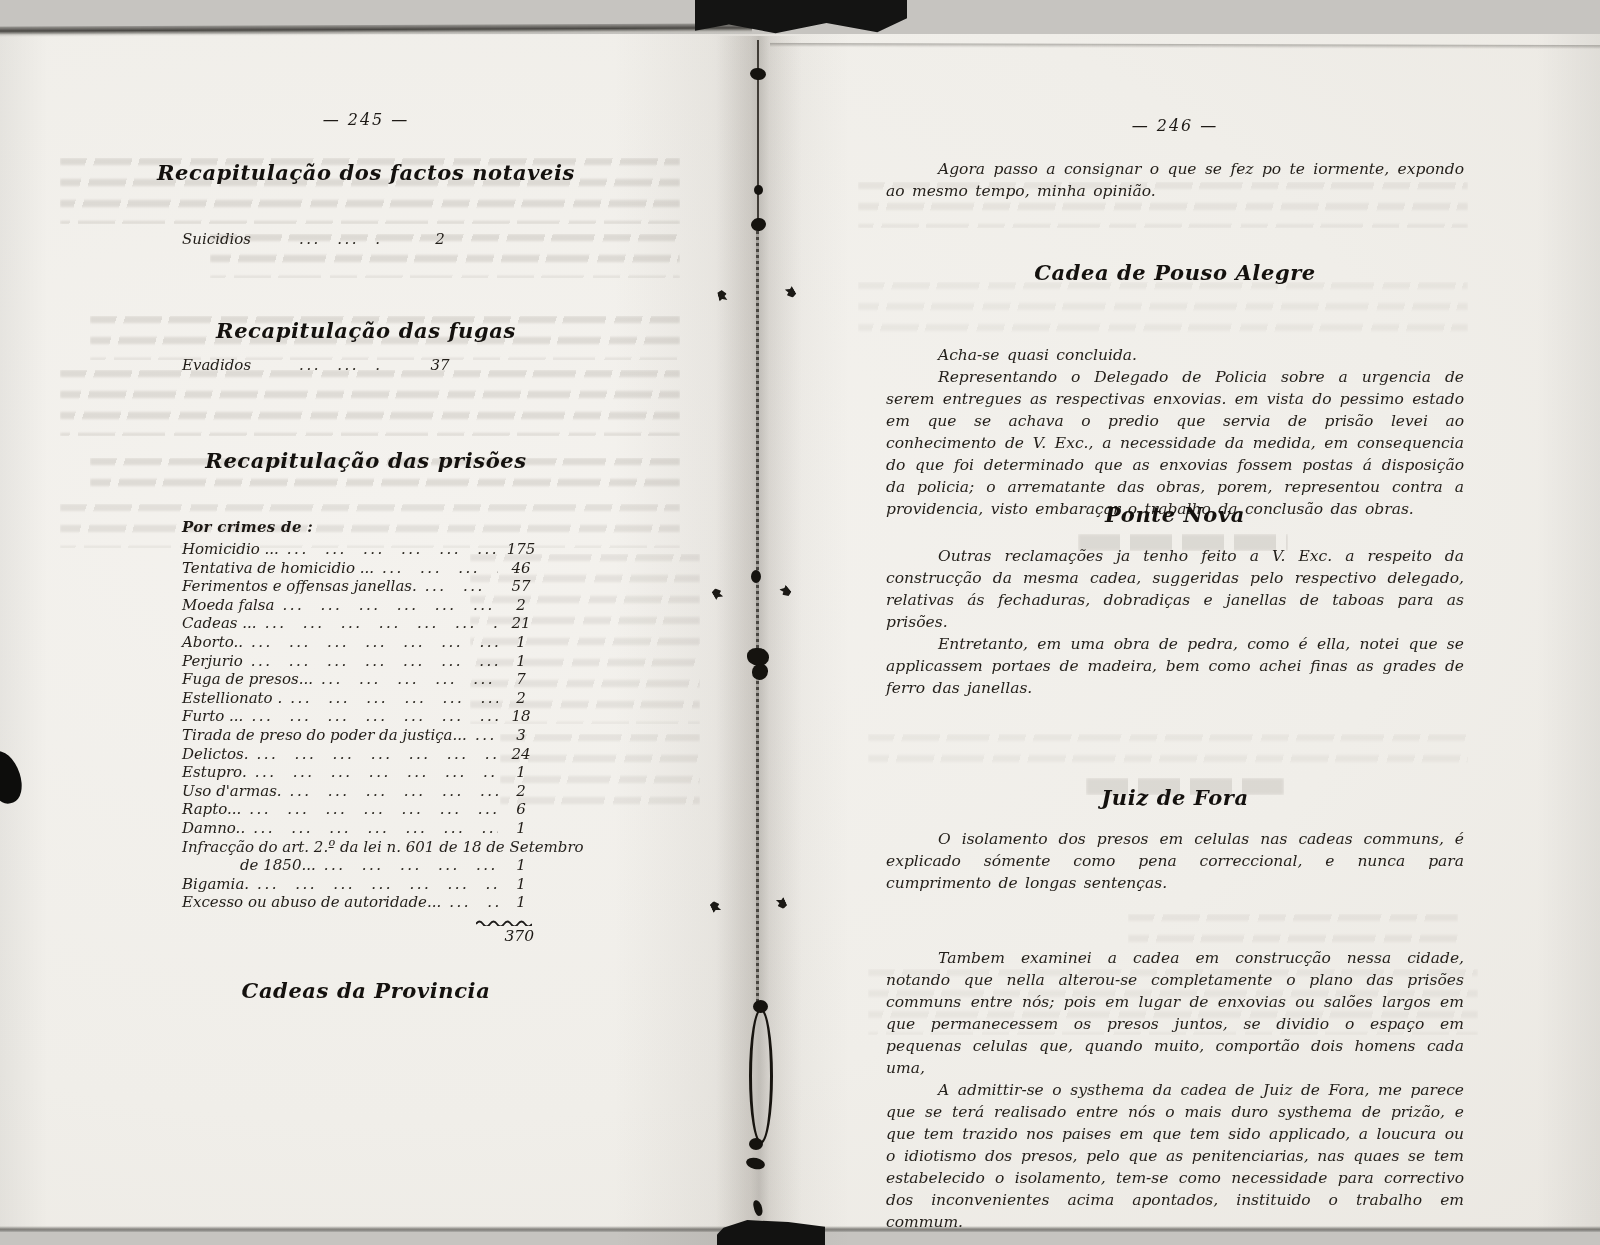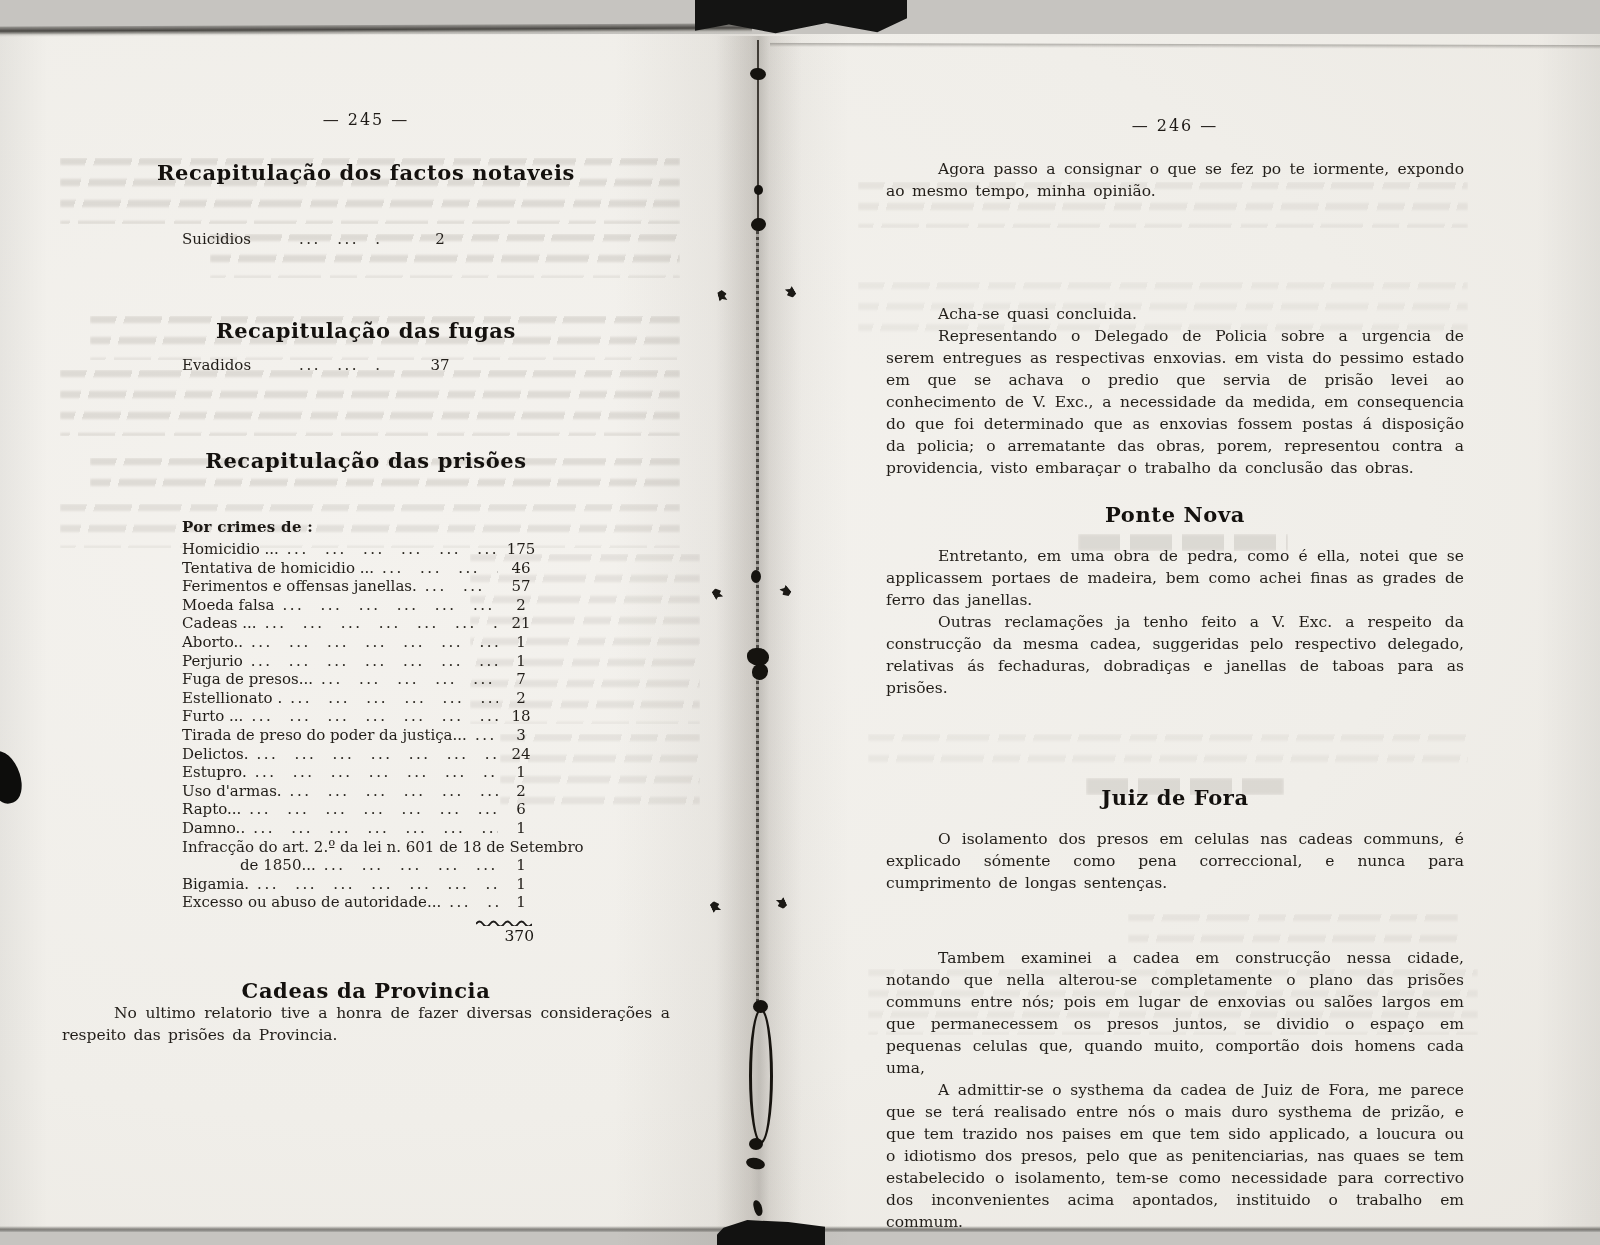--- a/index.html
+++ b/index.html
@@ -8,20 +8,21 @@
     background:#c6c4c0;
     font-family:"DejaVu Serif","Liberation Serif",serif;
     color:#221e1a;
   }
   
   .paper{
     position:absolute;left:0;top:34px;width:1600px;height:1196px;
     background:
       linear-gradient(to right, rgba(0,0,0,0.05), rgba(0,0,0,0) 3%, rgba(0,0,0,0) 96%, rgba(0,0,0,0.06)),
       radial-gradient(ellipse at 25% 40%, #f4f2ee 0%, #f0eee9 60%, #ebe8e2 100%);
+    font-style: italic;
   }
   .page{position:absolute;top:0;height:1245px;}
   .page--left{left:0;width:748px;
     background:linear-gradient(to right, rgba(0,0,0,0) 82%, rgba(70,60,50,0.06) 95%, rgba(70,60,50,0.10));}
   .page--right{left:748px;width:852px;
     background:linear-gradient(to right, rgba(70,60,50,0.10), rgba(70,60,50,0.05) 4%, rgba(0,0,0,0) 12%);}
   .tcol{position:absolute;top:0;bottom:0;}
   .tcol--l{left:62px;width:608px;}
   .tcol--r{left:138px;width:578px;}
 
@@ -232,48 +233,48 @@
 
       <div class="total">
         <svg class="rule" viewBox="0 0 56 8" width="56" height="8" aria-hidden="true">
             <path d="M0 6 Q3.5 1 7 6 T14 6 T21 6 T28 6 T35 6 T42 6 T49 6 T56 6" stroke="#1c1a18" fill="none" stroke-width="1.8"></path>
           </svg>
         <span>370</span>
       </div>
 
       <h2 class="bheading" style="top:928px;">Cadeas da Provincia</h2>
 
-      <p class="para" style="top:968px;">No ultimo relatorio tive a honra de fazer diversas considerações a respeito das prisões da Provincia.</p>
     </div>
   </div>
 
   <div class="page page--right">
 
     <div class="ghost" style="top:148px;left:110px;width:610px;height:46px;opacity:.08;"></div>
     <div class="ghost" style="top:248px;left:110px;width:610px;height:62px;opacity:.06;"></div>
     <div class="ghost ghost--line" style="top:500px;left:330px;width:210px;"></div>
     <div class="ghost ghost--line" style="top:744px;left:338px;width:198px;"></div>
     <div class="ghost" style="top:700px;left:120px;width:600px;height:40px;opacity:.06;"></div>
     <div class="ghost" style="top:880px;left:380px;width:330px;height:30px;opacity:.07;"></div>
     <div class="ghost" style="top:935px;left:120px;width:610px;height:66px;opacity:.06;"></div>
 
     <div class="tcol tcol--r">
       <div class="pageno" style="top:82px;">— 246 —</div>
 
       <p class="para" style="top:124px;">Agora passo a consignar o que se fez po te iormente, expondo ao mesmo tempo, minha opinião.</p>
 
       <div class="sec" style="top:210px;">
+        <h2 class="bheading">Cadea de Pouso Alegre</h2>
         <p class="para" style="margin-top:59px;">Acha-se quasi concluida.</p>
         <p class="para">Representando o Delegado de Policia sobre a urgencia de serem entregues as respectivas enxovias. em vista do pessimo estado em que se achava o predio que servia de prisão levei ao conhecimento de V. Exc., a necessidade da medida, em consequencia do que foi determinado que as enxovias fossem postas á disposição da policia; o arrematante das obras, porem, representou contra a providencia, visto embaraçar o trabalho da conclusão das obras.</p>
       </div>
 
       <div class="sec" style="top:452px;">
         <h2 class="bheading">Ponte Nova</h2>
+        <p class="para">Outras reclamações ja tenho feito a V. Exc. a respeito da construcção da mesma cadea, suggeridas pelo respectivo delegado, relativas ás fechaduras, dobradiças e janellas de taboas para as prisões.</p>
         <p class="para">Entretanto, em uma obra de pedra, como é ella, notei que se applicassem portaes de madeira, bem como achei finas as grades de ferro das janellas.</p>
-        <p class="para">Outras reclamações ja tenho feito a V. Exc. a respeito da construcção da mesma cadea, suggeridas pelo respectivo delegado, relativas ás fechaduras, dobradiças e janellas de taboas para as prisões.</p>
       </div>
 
       <div class="sec" style="top:735px;">
         <h2 class="bheading">Juiz de Fora</h2>
         <p class="para">O isolamento dos presos em celulas nas cadeas communs, é explicado sómente como pena correccional, e nunca para cumprimento de longas sentenças.</p>
         <p class="para" style="margin-top:53px;">Tambem examinei a cadea em construcção nessa cidade, notando que nella alterou-se completamente o plano das prisões communs entre nós; pois em lugar de enxovias ou salões largos em que permanecessem os presos juntos, se dividio o espaço em pequenas celulas que, quando muito, comportão dois homens cada uma,</p>
         <p class="para">A admittir-se o systhema da cadea de Juiz de Fora, me parece que se terá realisado entre nós o mais duro systhema de prizão, e que tem trazido nos paises em que tem sido applicado, a loucura ou o idiotismo dos presos, pelo que as penitenciarias, nas quaes se tem estabelecido o isolamento, tem-se como necessidade para correctivo dos inconvenientes acima apontados, instituido o trabalho em commum.</p>
       </div>
     </div>
   </div>

